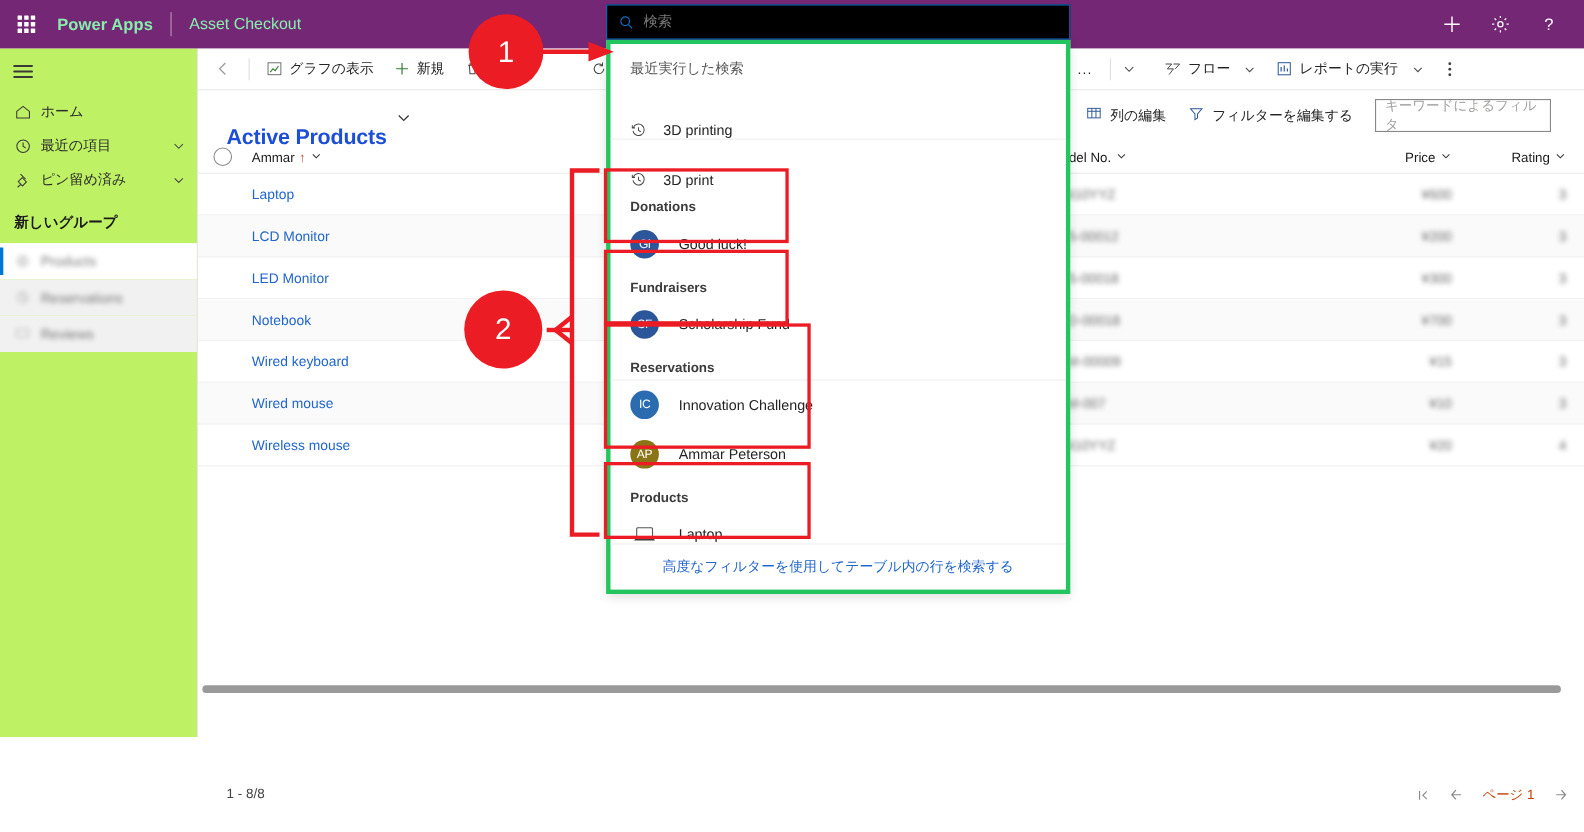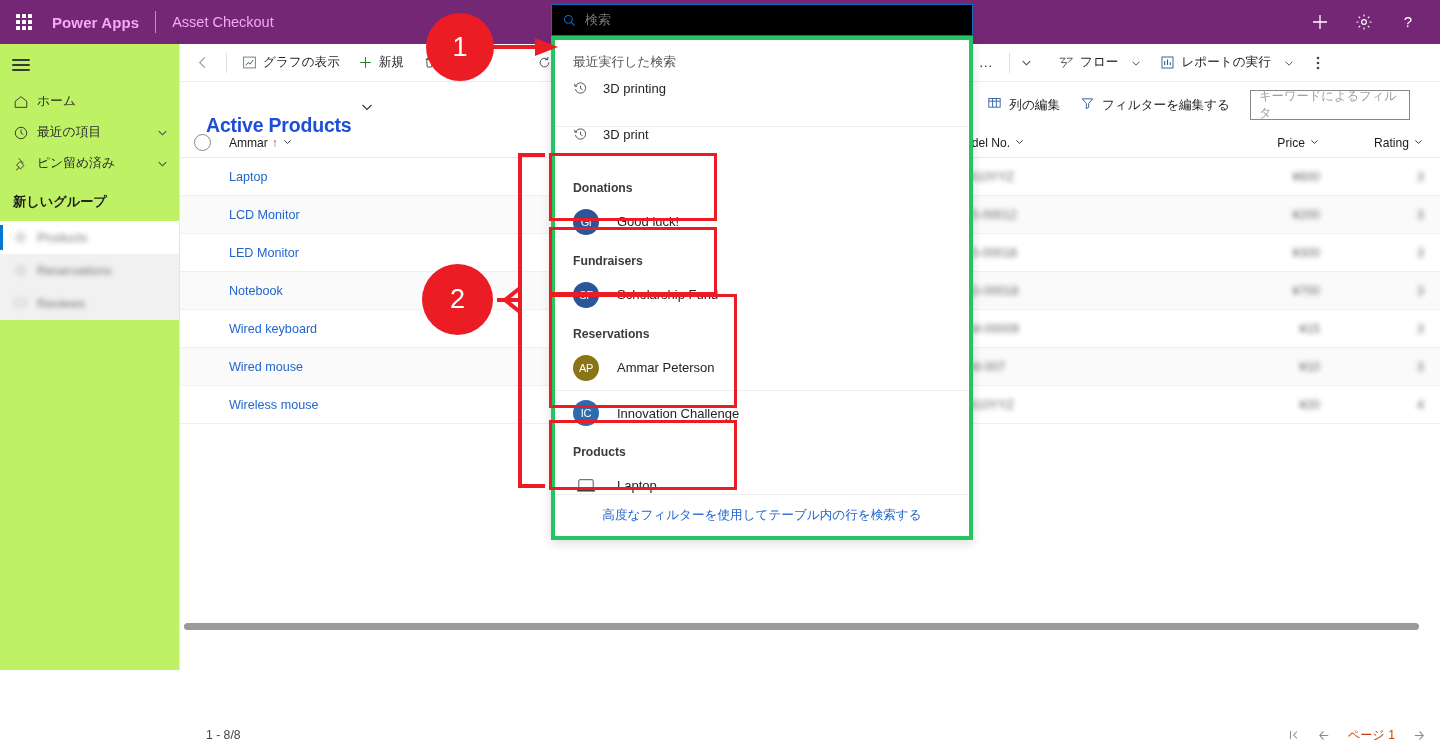--- a/index.html
+++ b/index.html
@@ -10,21 +10,21 @@
     background: #ffffff;
     font-family: "Liberation Sans", sans-serif;
     -webkit-font-smoothing: antialiased;
   }
   .app { position: relative; width: 1440px; height: 756px; }
 
   
   .topbar {
     position: absolute; top: 0; left: 0; width: 1440px; height: 44px;
     background: #742774; display: flex; align-items: center;
-    color: #f0abfc; z-index: 20;
+    color: #86efac; z-index: 20;
   }
   .waffle { width: 48px; height: 44px; display: flex; align-items: center; justify-content: center; cursor: pointer; }
   .waffle .grid { display: grid; grid-template-columns: repeat(3, 4px); grid-gap: 2px; }
   .waffle .grid i { width: 4px; height: 4px; background: #fff; border-radius: 0.5px; display: block; }
   .brand { font-size: 15px; font-weight: bold; letter-spacing: .1px; padding-left: 4px; }
   .vsep { width: 1px; height: 22px; background: rgba(255,255,255,.5); margin: 0 16px; }
   .appname { font-size: 14.5px; font-weight: 400; }
   .topbar-right { position: absolute; right: 10px; top: 0; height: 44px; display: flex; align-items: center; gap: 0px; }
   .tb-icon { width: 44px; height: 44px; display: flex; align-items: center; justify-content: center; cursor: pointer; font-size: 19px; line-height: 1; }
   .tb-icon svg { display: block; }
@@ -106,21 +106,21 @@
   .td-model { width: 220px; font-size: 12.4px; color: #333; }
   .td-price { width: 180px; font-size: 12.4px; color: #333; text-align: right; padding-right: 26px; }
   .td-rating { width: 96px; font-size: 12.4px; color: #333; text-align: right; padding-right: 16px; }
   .blurcell { filter: blur(2.5px); opacity: .75; }
 
   
   .hscroll-track { position: absolute; left: 4px; bottom: 56px; width: 1252px; height: 9px; }
   .hscroll-thumb { width: 1235px; height: 7px; background: #9a9a9a; border-radius: 4px; cursor: grab; }
   .statusbar {
     position: absolute; bottom: 0; left: 0; width: 1260px; height: 42px;
-    display: flex; align-items: center; padding: 0 14px 0 26px; font-size: 12.2px; color: #444;
+    display: flex; align-items: flex-start; padding: 0 14px 0 26px; font-size: 12.2px; color: #444;
     background: #fff;
   }
   .pager { margin-left: auto; display: flex; align-items: center; gap: 16px; color: #717171; }
   .pager .pg { cursor: pointer; display: flex; align-items: center; }
   .pager .pgtext { font-size: 12.2px; color: #c2410c; }
 
   
   .searchbox {
     position: absolute; top: 4px; left: 551px; width: 422px; height: 32px;
     background: #000000; border: 1.5px solid #0f6cbd; display: flex; align-items: center;
@@ -128,21 +128,21 @@
   }
   .searchbox .sico { color: #0f6cbd; margin-right: 8px; display: flex; }
   .searchbox .sph { font-size: 13px; color: #7a7a7a; }
 
   .flyout {
     position: absolute; top: 36px; left: 551px; width: 422px; height: 504px;
     background: #fff; border: 4px solid #22c55e; box-shadow: 0 3px 10px rgba(0,0,0,.14);
     z-index: 35;
   }
   .fo-recent { font-size: 12.8px; color: #555; padding: 14px 18px 10px 18px; }
-  .fo-item { height: 45px; display: flex; align-items: flex-start; padding: 0 18px; cursor: pointer; border-top: 1px solid #f0f0f0; }
+  .fo-item { height: 45px; display: flex; align-items: flex-end; padding: 0 18px; cursor: pointer; border-top: 1px solid #f0f0f0; }
   .fo-item.noborder { border-top: none; }
   .fo-item .hico { width: 30px; color: #4a4a4a; display: flex; align-items: center; }
   .fo-item .ftext { font-size: 13px; color: #242424; }
   .fo-group-label { font-size: 12.2px; color: #3b3b3b; font-weight: bold; padding: 10px 18px 4px 18px; }
   .fo-res { height: 45px; display: flex; align-items: center; padding: 0 18px; cursor: pointer; border-top: 1px solid #f0f0f0;}
   .avatar {
     width: 26px; height: 26px; border-radius: 50%; color: #fff; font-size: 11px; font-weight: normal;
     display: flex; align-items: center; justify-content: center; margin-right: 18px; letter-spacing: -.3px;
   }
   .prodico { width: 26px; height: 26px; margin-right: 18px; display:flex; align-items:center; justify-content:center;}
@@ -577,27 +577,27 @@
         <div class="fo-res" style="border-top: none;">
           <span class="avatar" style="background:#2b579a">Gl</span>
           <span class="rtext">Good luck!</span>
         </div>
         <div class="fo-group-label">Fundraisers</div>
         <div class="fo-res" style="border-top: none;">
           <span class="avatar" style="background:#2b579a">SF</span>
           <span class="rtext">Scholarship Fund</span>
         </div>
         <div class="fo-group-label">Reservations</div>
+        <div class="fo-res">
+          <span class="avatar" style="background:#2b6cb0">IC</span>
+          <span class="rtext">Innovation Challenge</span>
+        </div>
         <div class="fo-res" style="border-top: none;">
           <span class="avatar" style="background:#8a7516">AP</span>
           <span class="rtext">Ammar Peterson</span>
-        </div>
-        <div class="fo-res">
-          <span class="avatar" style="background:#2b6cb0">IC</span>
-          <span class="rtext">Innovation Challenge</span>
         </div>
         <div class="fo-group-label">Products</div>
         <div class="fo-res" style="border-top: none;">
           <span class="prodico">
             <svg width="22" height="18" viewBox="0 0 24 20">
               <rect x="4" y="3" width="16" height="10" rx="1" fill="#f2f2f2" stroke="#555" stroke-width="1.1"></rect>
               <rect x="5.2" y="4.2" width="13.6" height="7.6" fill="#ffffff"></rect>
               <path d="M1.5 16h21l-1.4-2.2H2.9z" fill="#3c3c3c"></path>
             </svg>
           </span>

